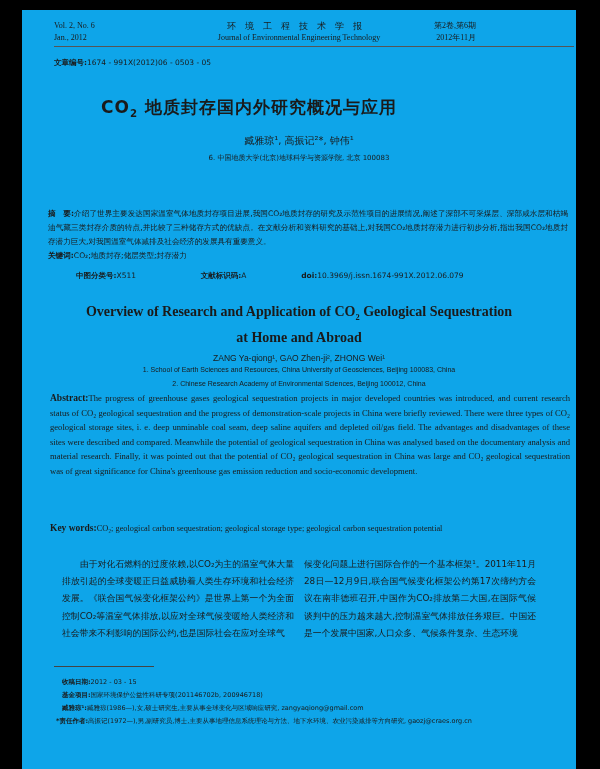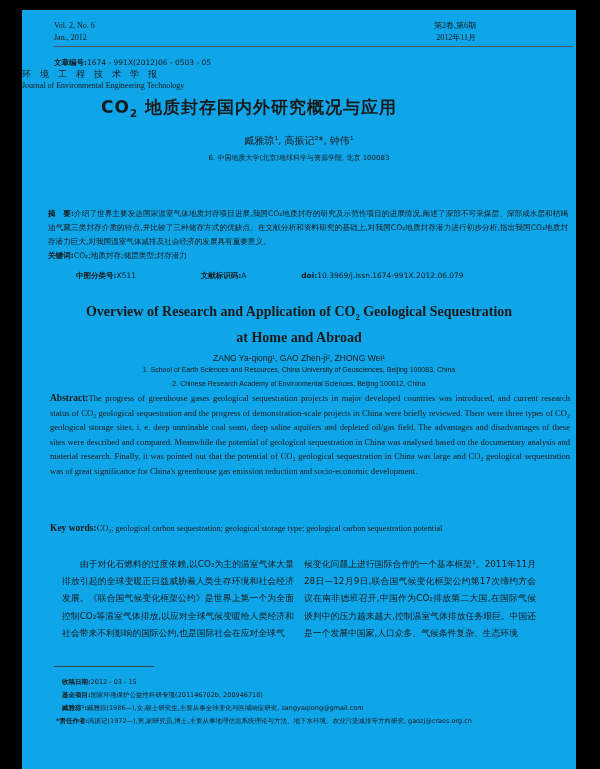--- a/index.html
+++ b/index.html
@@ -4,21 +4,21 @@
   <style>
     * { margin: 0; padding: 0; box-sizing: border-box; }
     html, body { width: 600px; height: 769px; background: #000; overflow: hidden; }
     body { position: relative; font-family: "DejaVu Serif", "Liberation Serif", serif; color: #1a1a1a; }
     .page {
       position: absolute; left: 22px; top: 10px; width: 554px; height: 759px;
       background: #0ea5e9;
     }
     .abs { position: absolute; white-space: nowrap; }
     .hdr-left { left: 32px; top: 10px; font-size: 8px; line-height: 12px; font-family: "Liberation Serif", serif; }
-    .hdr-center { left: 0; width: 554px; top: 10px; font-size: 8px; line-height: 12px; font-family: "Liberation Serif", serif; margin-top: 48px; }
+    .hdr-center { left: 0; width: 554px; top: 10px; text-align: center; font-size: 8px; line-height: 12px; font-family: "Liberation Serif", serif; }
     .hdr-center .cn { letter-spacing: 9px; font-size: 9px; }
     .hdr-right { right: 100px; top: 10px; text-align: right; font-size: 8px; line-height: 12px; font-family: "Liberation Serif", serif; }
     .hdr-rule { left: 32px; top: 36px; width: 520px; height: 1px; background: #555; }
     .article-no { left: 32px; top: 48px; font-size: 7.5px; font-family: "DejaVu Sans", sans-serif; }
     .article-no b { font-weight: bold; }
     .title-cn { left: 0; width: 454px; top: 86px; text-align: center; font-size: 17px; font-weight: bold; font-family: "DejaVu Sans", sans-serif; letter-spacing: 1px; }
     .title-cn sub, .title-en sub { font-size: 60%; }
     .authors-cn { left: 0; width: 554px; top: 124px; text-align: center; font-size: 10px; font-family: "DejaVu Sans", sans-serif; }
     .aff-cn { left: 0; width: 554px; text-align: center; font-size: 7px; font-family: "DejaVu Sans", sans-serif; }
     .abstract-cn {

